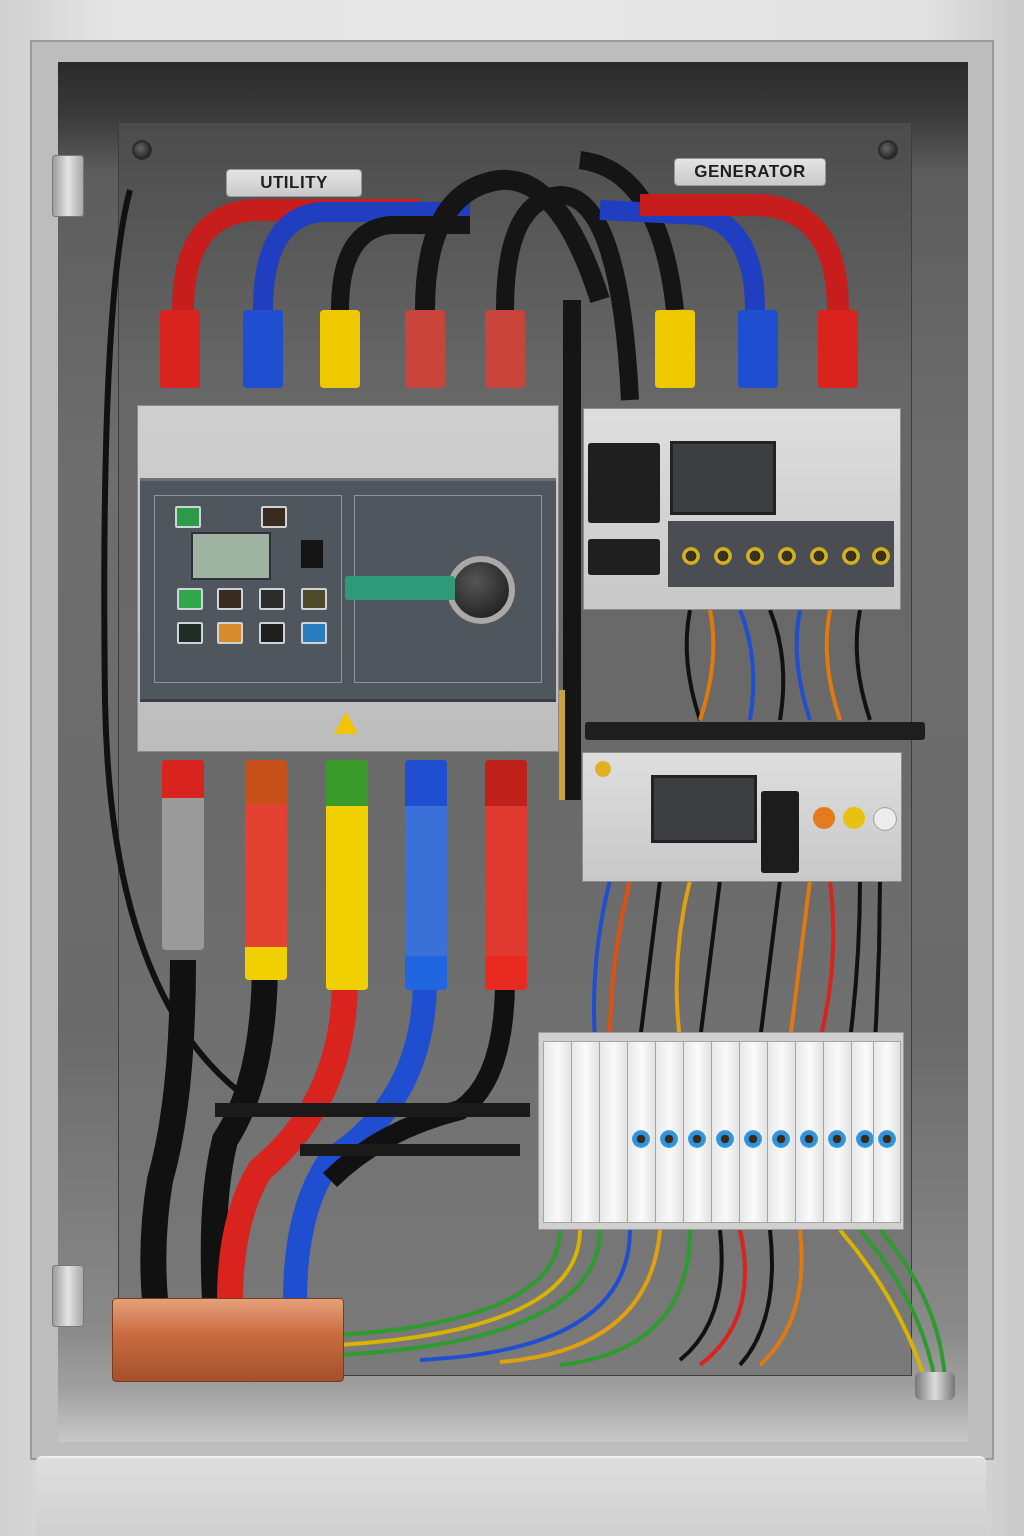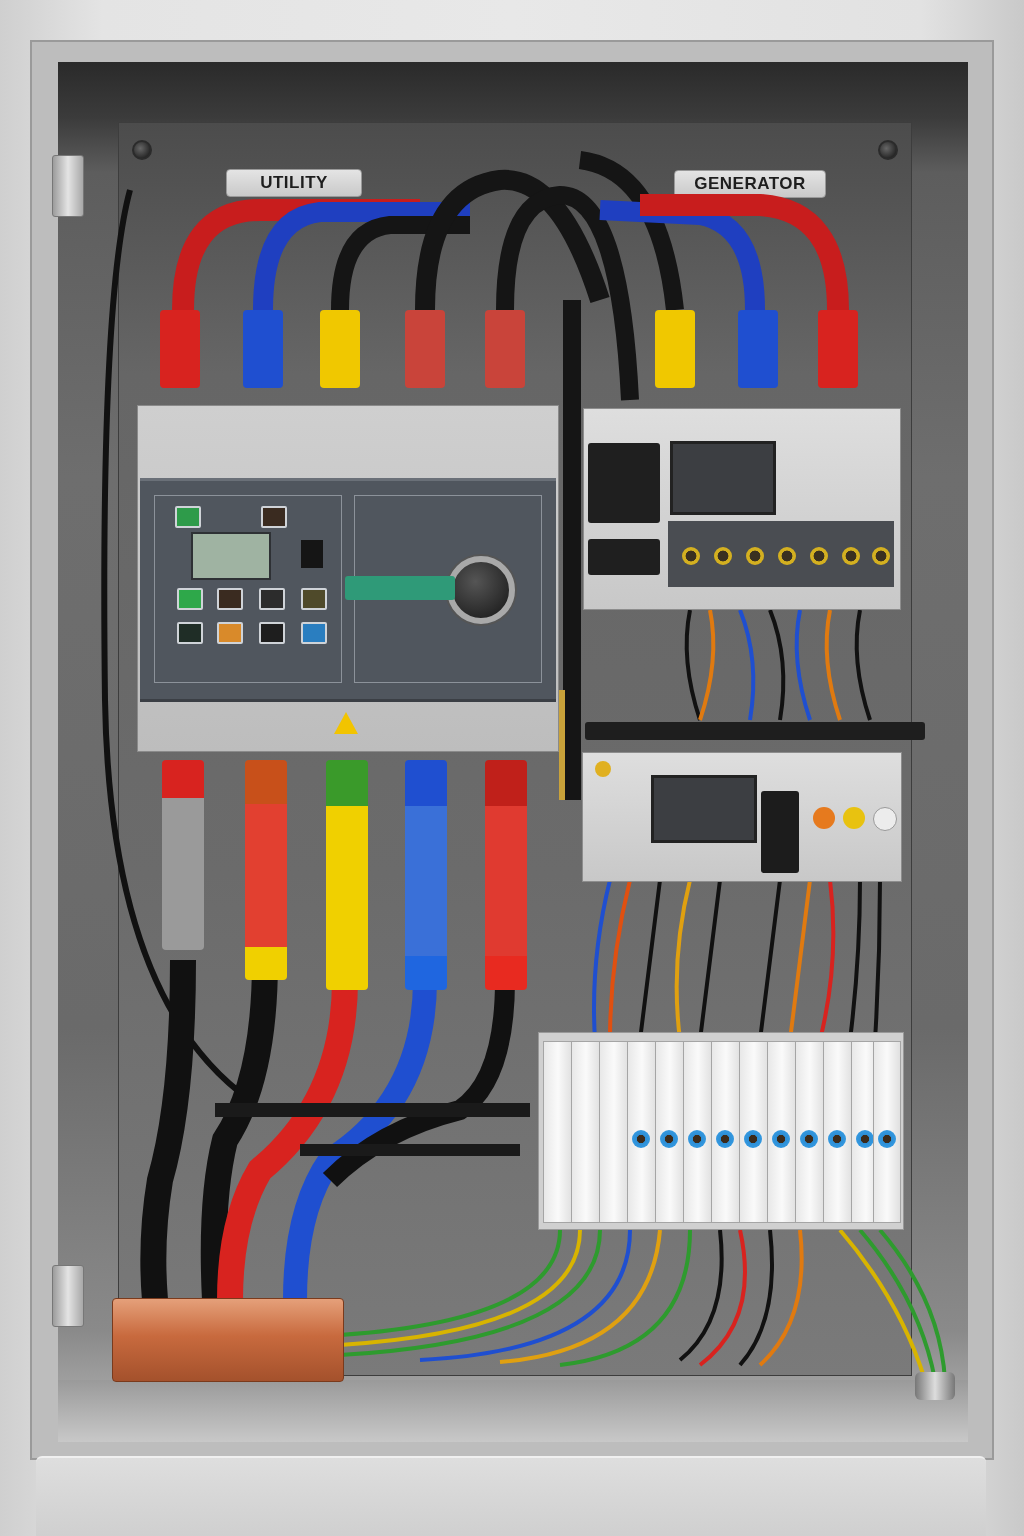--- a/index.html
+++ b/index.html
@@ -40,21 +40,21 @@
 <div class="abs plinth"></div>
 
 <div class="abs hinge" style="left:52px;top:155px;"></div>
 <div class="abs hinge" style="left:52px;top:1265px;"></div>
 
 <div class="abs backplate"></div>
 <div class="abs bolt" style="left:132px;top:140px;"></div>
 <div class="abs bolt" style="left:878px;top:140px;"></div>
 
 <div class="abs label" style="left:226px;top:169px;width:134px;height:26px;">UTILITY</div>
-<div class="abs label" style="left:674px;top:170px;width:150px;height:26px;">GENERATOR</div>
+<div class="abs label" style="left:674px;top:158px;width:150px;height:26px;">GENERATOR</div>
 
 <svg class="abs" style="left:0;top:0;" width="1024" height="1536">
 
   <path d="M130 190 Q100 300 105 700 Q110 1000 250 1100" stroke="#111" stroke-width="6" fill="none"></path>
 
   <path d="M183 310 Q183 210 260 210 L420 210" stroke="#c81d1d" stroke-width="22" fill="none"></path>
   <path d="M263 310 Q263 218 320 212 L470 212" stroke="#1f3fc0" stroke-width="20" fill="none"></path>
   <path d="M340 310 Q340 230 390 225 L470 225" stroke="#151515" stroke-width="18" fill="none"></path>
   <path d="M425 310 Q425 190 500 180 Q560 175 600 300" stroke="#151515" stroke-width="20" fill="none"></path>
   <path d="M505 310 Q505 200 560 195 Q620 195 630 400" stroke="#151515" stroke-width="18" fill="none"></path>

